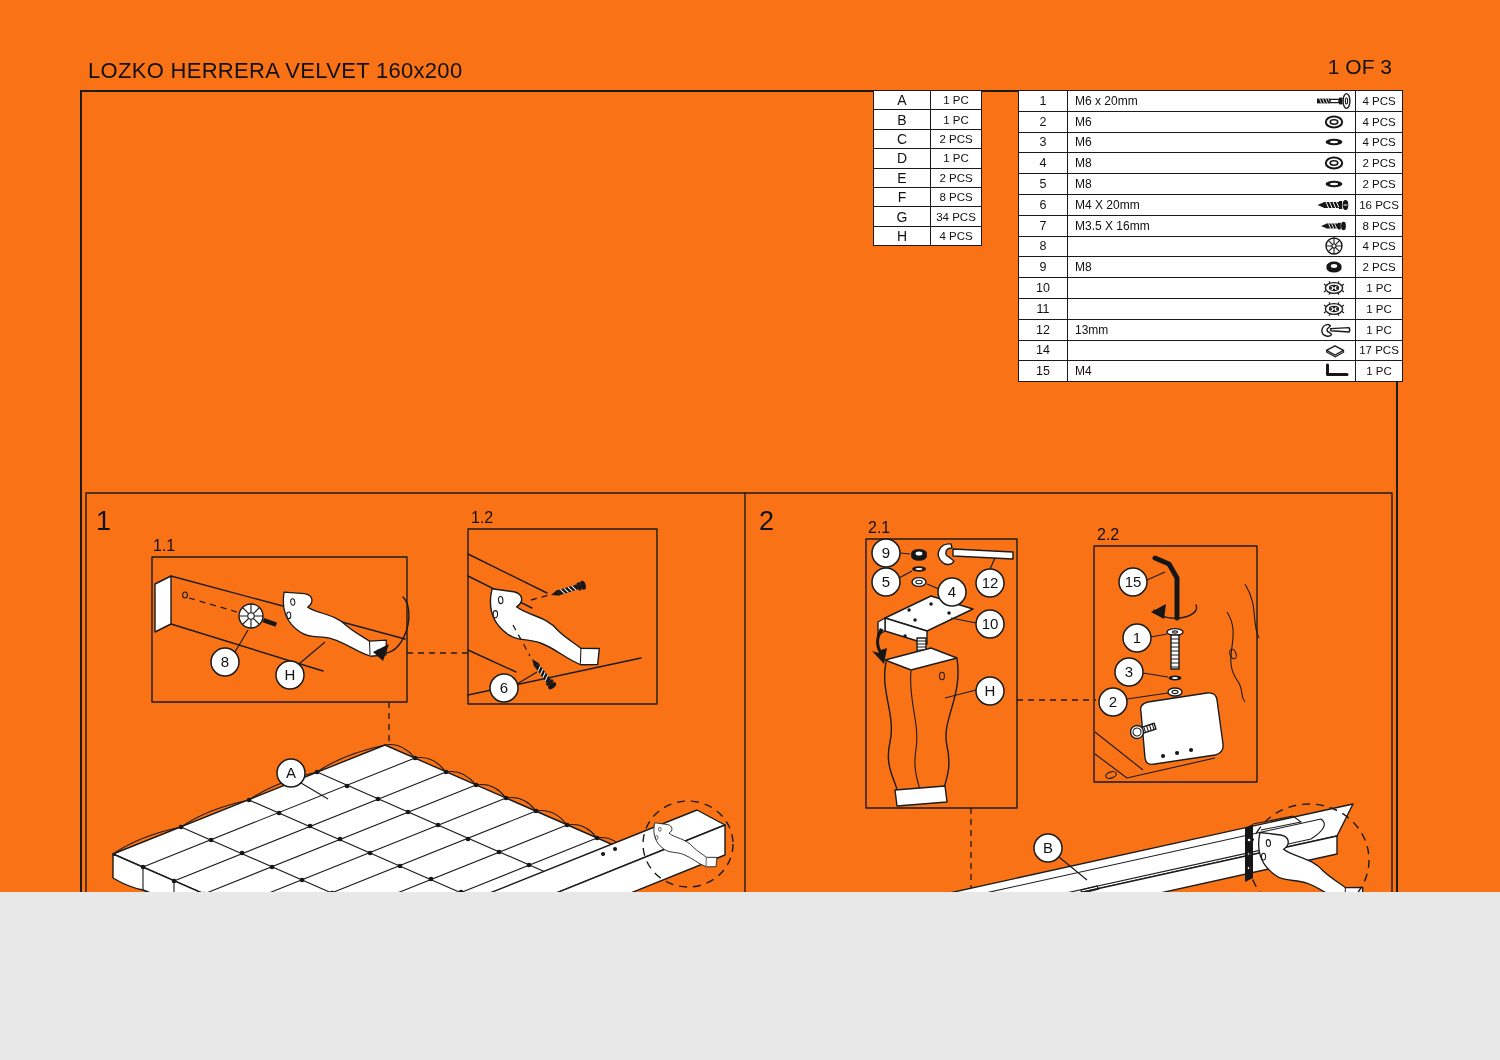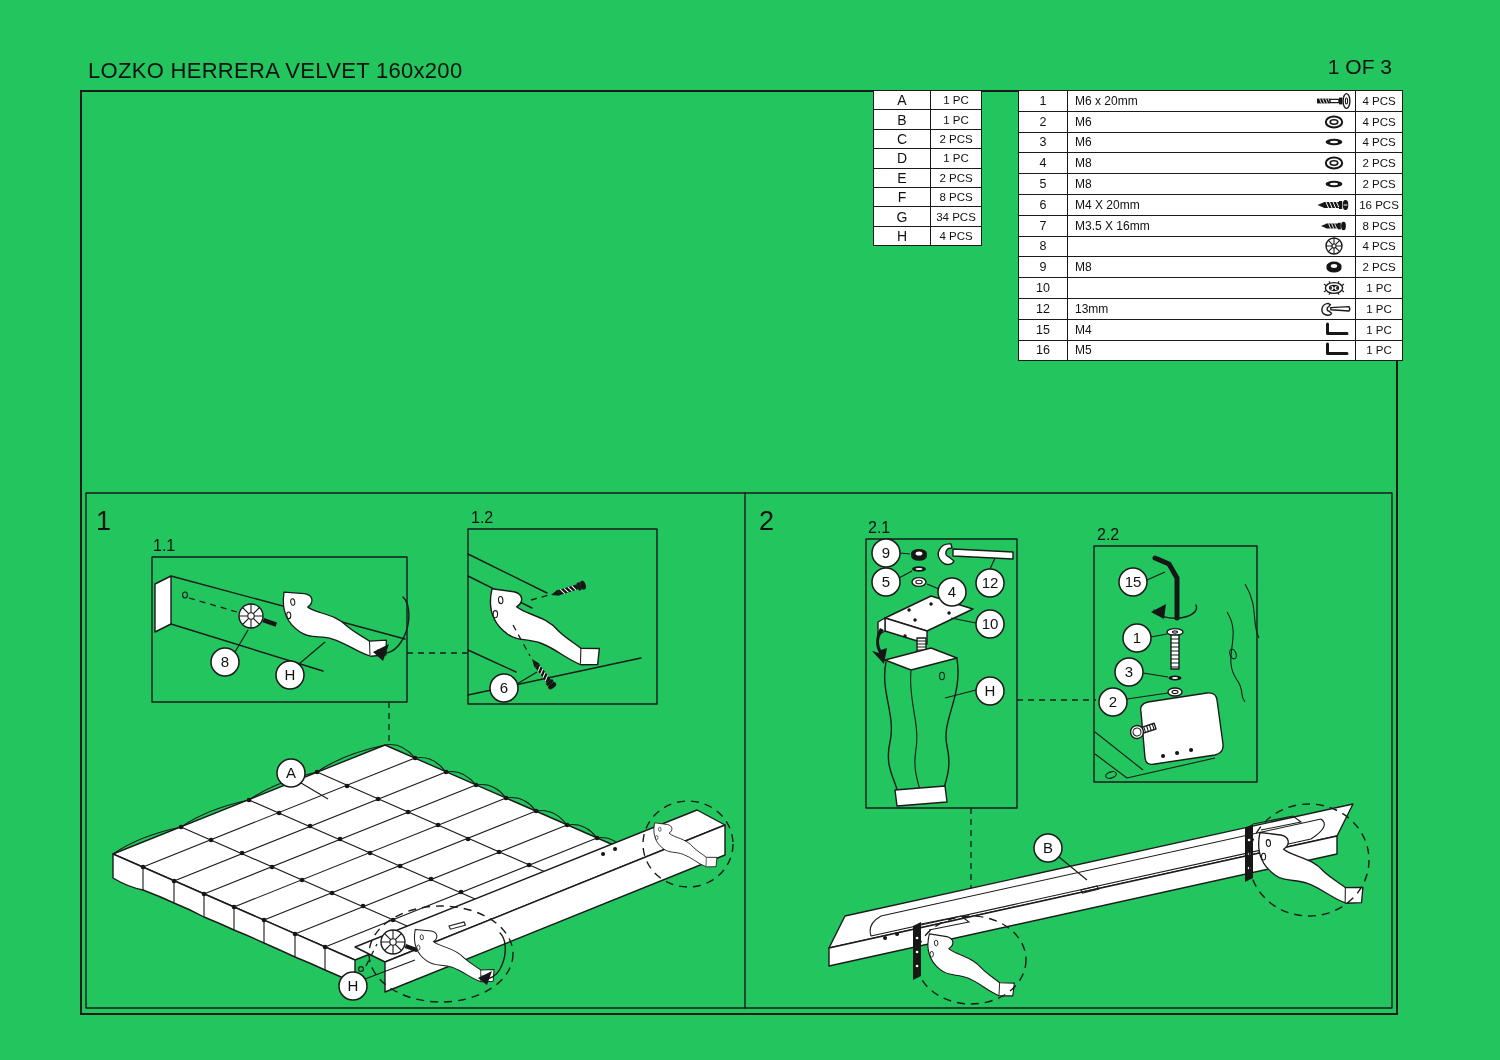--- a/index.html
+++ b/index.html
@@ -1,16 +1,16 @@
 <!DOCTYPE html>
 <html><head>
 <meta charset="utf-8">
 <style>
   html,body{margin:0;padding:0;background:#e8e8e8;}
-  .page{position:relative;width:1500px;height:1060px;background:#22c55e;overflow:hidden;
+  .page{position:relative;width:1500px;height:892px;background:#f97316;overflow:hidden;
         font-family:"Liberation Sans",sans-serif;color:#111;}
   .title{position:absolute;left:88px;top:58px;font-size:22px;letter-spacing:.3px;}
   .pagenum{position:absolute;left:1240px;top:55px;width:152px;text-align:right;font-size:21px;}
   .outerbox{position:absolute;left:80px;top:90px;width:1314px;height:921px;border:2px solid #1b1b1b;}
   .panelsbox{position:absolute;left:85px;top:492px;width:1308px;height:517px;}
   table.tbl{position:absolute;border-collapse:collapse;background:#fff;table-layout:fixed;}
   table.tbl td{border:1.7px solid #1a1a1a;padding:0;vertical-align:middle;overflow:hidden;white-space:nowrap;}
   table.pt{left:873px;top:90px;}
   table.pt td{height:18.4px;text-align:center;}
   .pt .c-ltr{width:56px;font-size:14px;}
@@ -232,36 +232,43 @@
           <td class="c-qty">2 PCS</td>
         </tr>
       <tr>
           <td class="c-num">10</td>
           <td class="c-desc"><span></span><svg class="hicon" viewBox="0 0 36 18">
               <use href="#g-fnut" xlink:href="#g-fnut"></use>
             </svg></td>
           <td class="c-qty">1 PC</td>
         </tr>
       <tr>
+          <td class="c-num">11</td>
+          <td class="c-desc"><span></span><svg class="hicon" viewBox="0 0 36 18">
+              <use href="#g-fnut" xlink:href="#g-fnut"></use>
+            </svg></td>
+          <td class="c-qty">1 PC</td>
+        </tr>
+      <tr>
           <td class="c-num">12</td>
           <td class="c-desc"><span>13mm</span><svg class="hicon" viewBox="0 0 36 18">
               <use href="#g-wrench" xlink:href="#g-wrench"></use>
             </svg></td>
           <td class="c-qty">1 PC</td>
         </tr>
       <tr>
+          <td class="c-num">14</td>
+          <td class="c-desc"><span></span><svg class="hicon" viewBox="0 0 36 18">
+              <use href="#g-pad2" xlink:href="#g-pad2"></use>
+            </svg></td>
+          <td class="c-qty">17 PCS</td>
+        </tr>
+      <tr>
           <td class="c-num">15</td>
           <td class="c-desc"><span>M4</span><svg class="hicon" viewBox="0 0 36 18">
-              <use href="#g-allen" xlink:href="#g-allen"></use>
-            </svg></td>
-          <td class="c-qty">1 PC</td>
-        </tr>
-      <tr>
-          <td class="c-num">16</td>
-          <td class="c-desc"><span>M5</span><svg class="hicon" viewBox="0 0 36 18">
               <use href="#g-allen" xlink:href="#g-allen"></use>
             </svg></td>
           <td class="c-qty">1 PC</td>
         </tr>
     </tbody>
   </table>
 
   <div class="panelsbox">
   <svg viewBox="0 0 1308 517" width="1308" height="517">
     <rect x="1" y="1" width="1306" height="515" class="ln" stroke-width="2.4"></rect>

